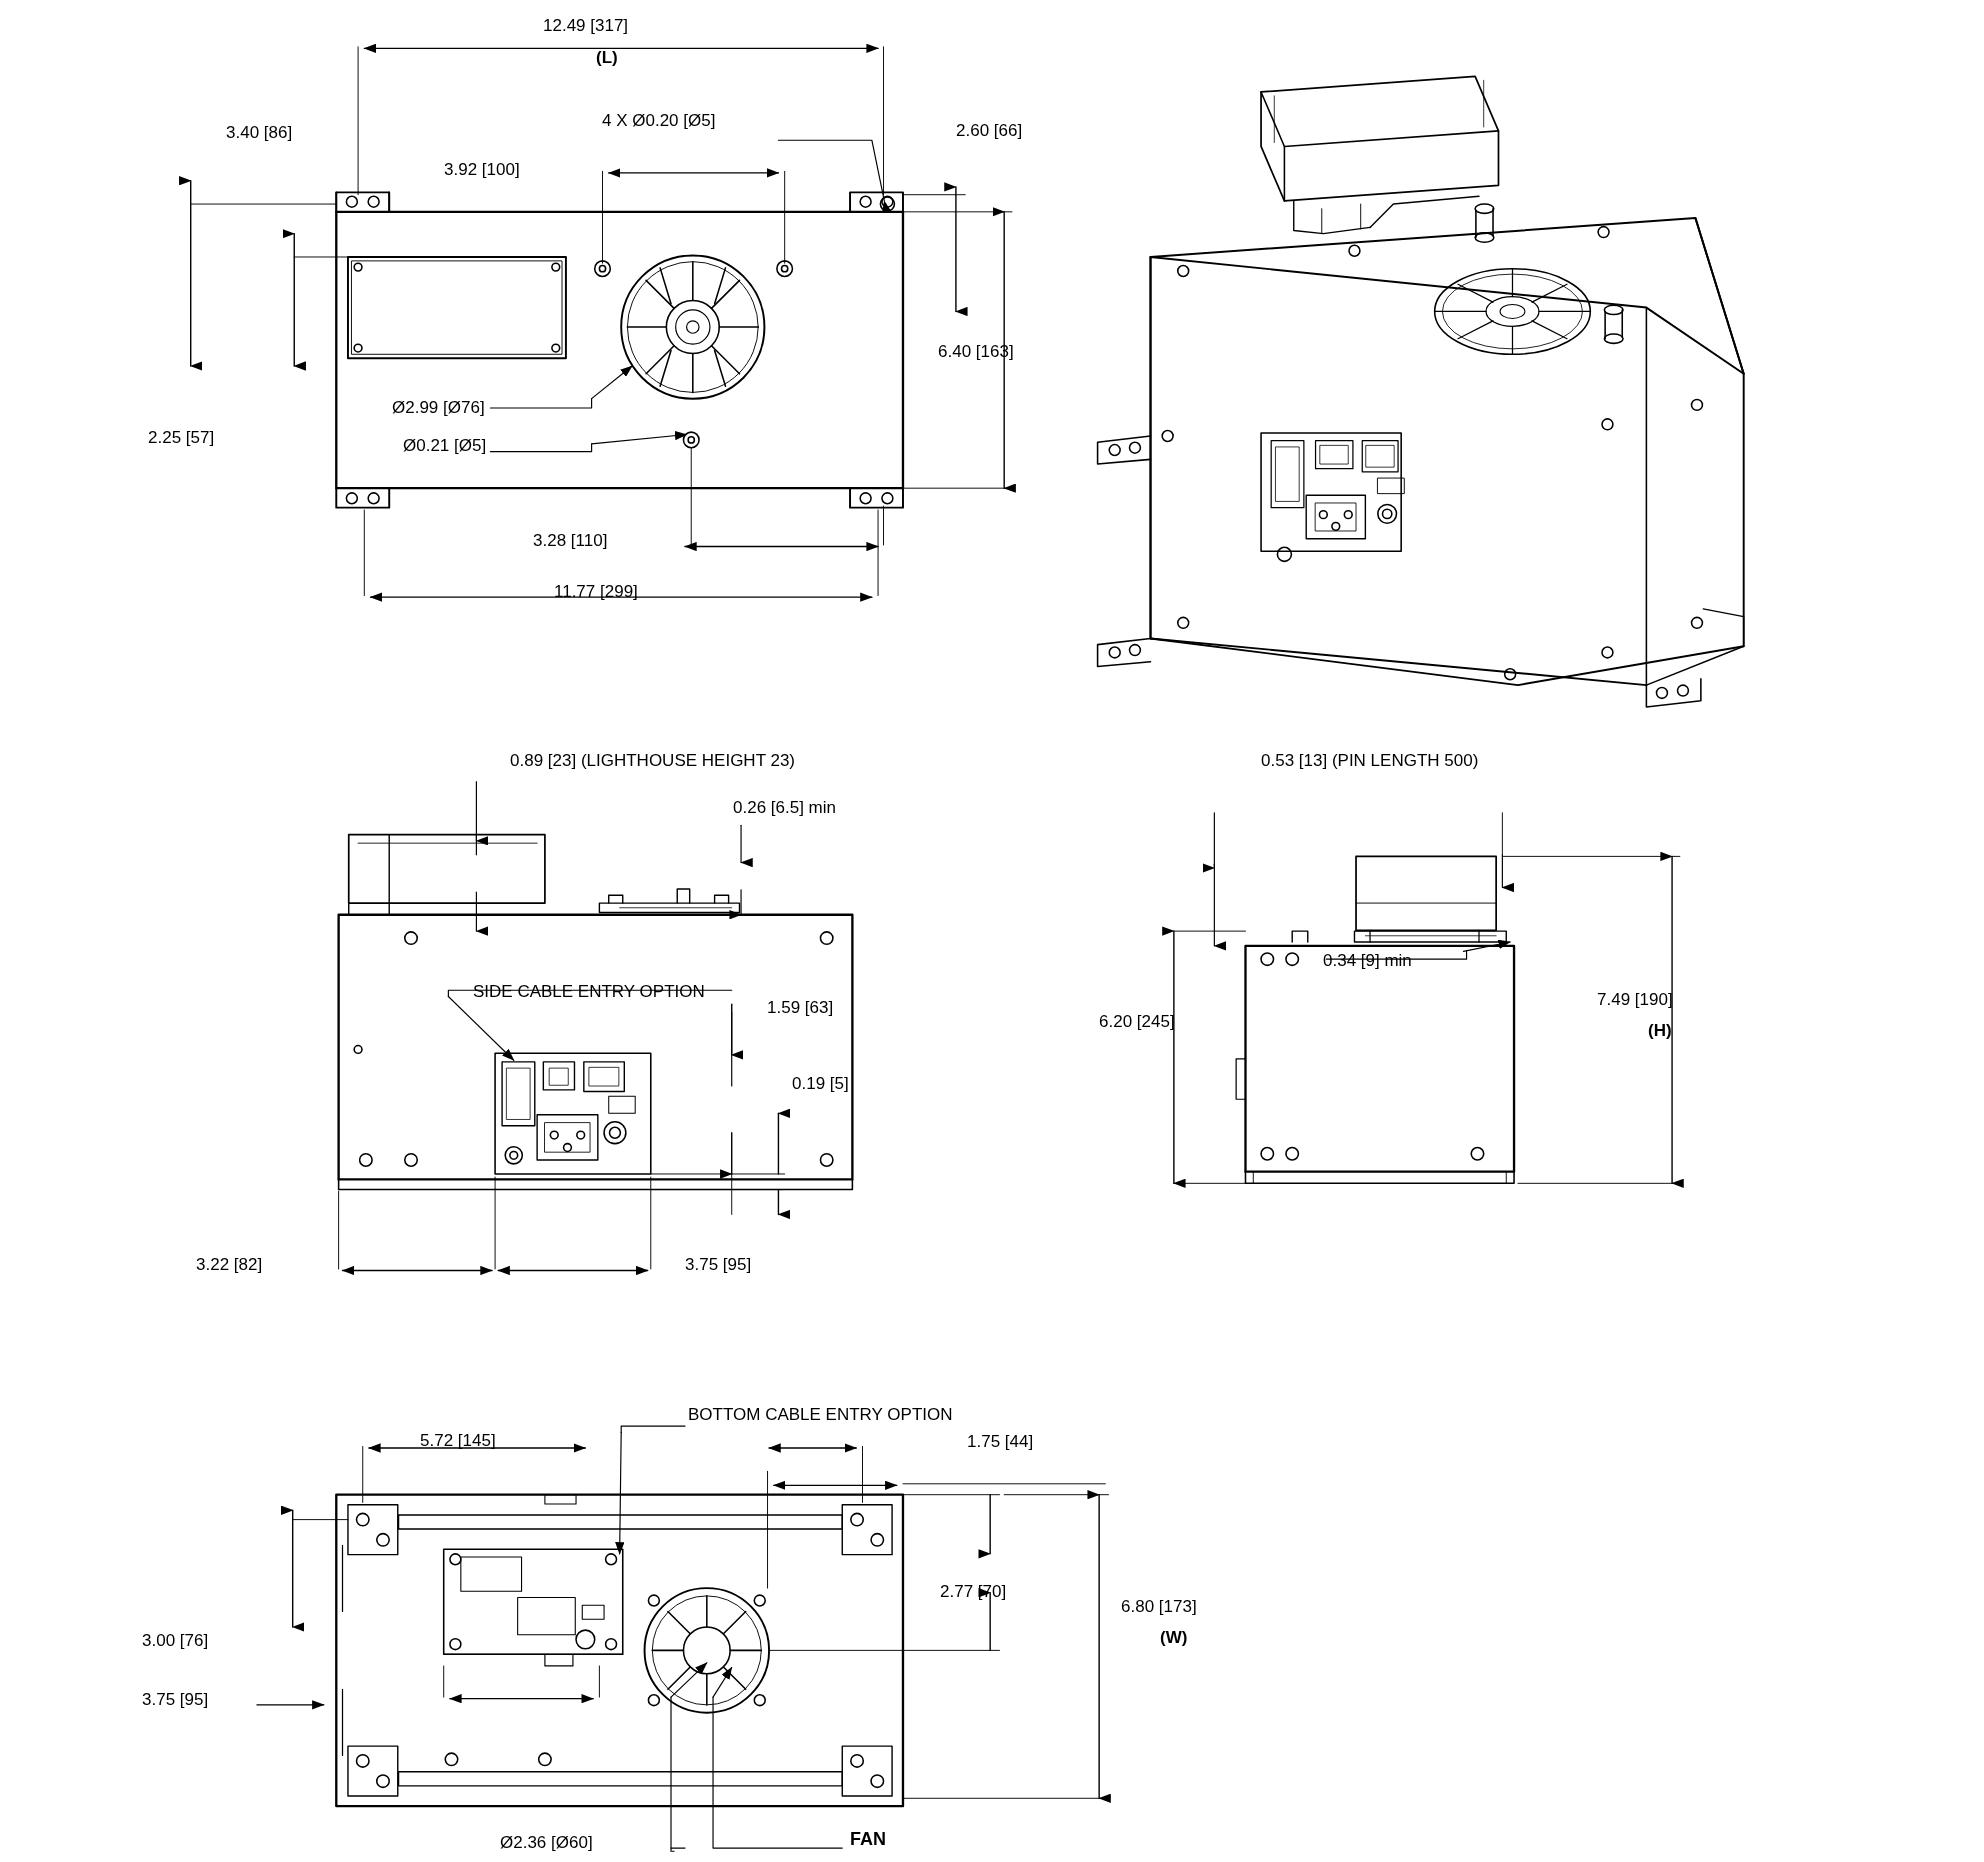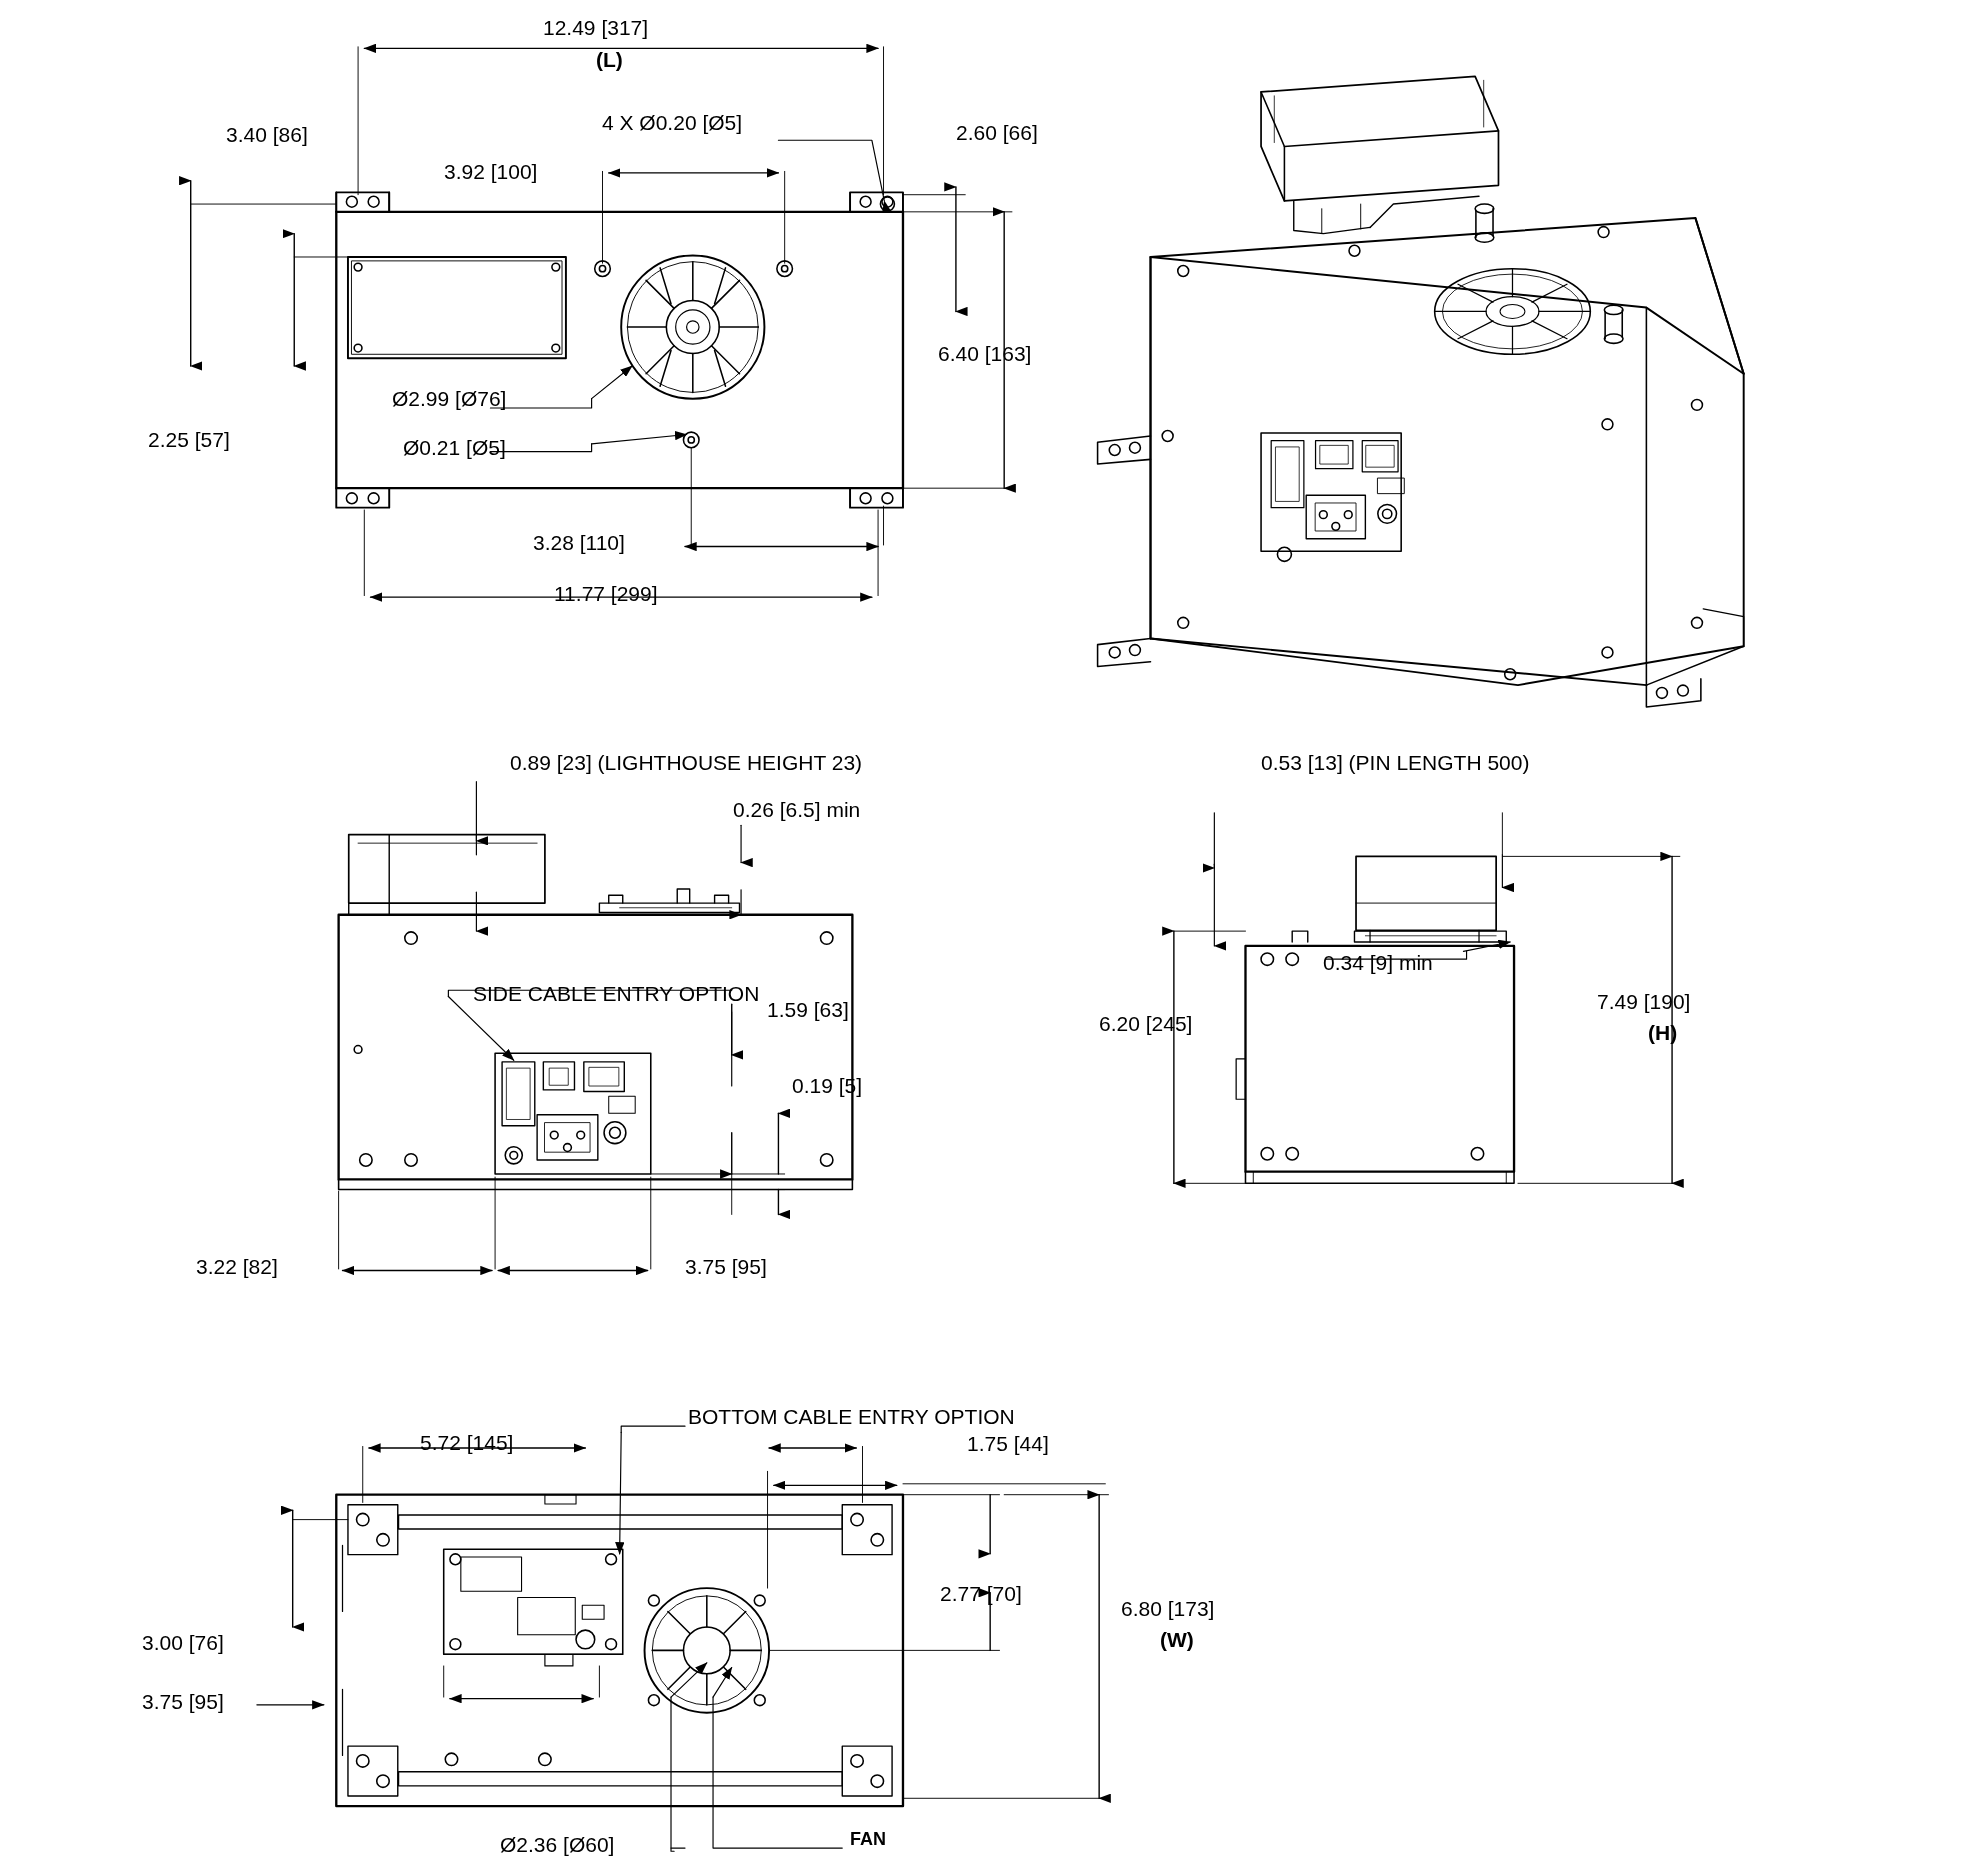--- a/index.html
+++ b/index.html
@@ -1,18 +1,18 @@
 <!DOCTYPE html>
 <html style="font-size:12.5px"><head>
 <meta charset="utf-8">
 <style>
   html,body{margin:0;padding:0;background:#ffffff;}
   body{width:1985px;height:1863px;position:relative;font-family:"Liberation Sans",sans-serif;color:#000;}
   .stage{position:absolute;left:0;top:0;width:1985px;height:1863px;}
-  .lbl{position:absolute;font-size:21px;line-height:1.15;white-space:nowrap;color:#000;}
+  .lbl{position:absolute;font-size:17px;line-height:1.15;white-space:nowrap;color:#000;}
   .lbl.b{font-weight:bold;}
   svg{position:absolute;left:0;top:0;overflow:visible;}
 </style>
 </head>
 <body>
 
 <div class="stage">
 
 <svg width="1985" height="1863" viewBox="0 0 2550 2393">
   <defs>
@@ -396,21 +396,21 @@
   </g>
 </svg>
 
 <div class="lbl" style="left:543px;top:15.6px;">12.49 [317]</div>
 <div class="lbl b" style="left:596px;top:48px;">(L)</div>
 <div class="lbl" style="left:602px;top:111px;">4 X Ø0.20 [Ø5]</div>
 <div class="lbl" style="left:226px;top:123px;">3.40 [86]</div>
 <div class="lbl" style="left:444px;top:160px;">3.92 [100]</div>
 <div class="lbl" style="left:956px;top:121px;">2.60 [66]</div>
 <div class="lbl" style="left:938px;top:342px;">6.40 [163]</div>
-<div class="lbl" style="left:392px;top:387px;">Ø2.99 [Ø76]</div>
+<div class="lbl" style="left:392px;top:398px;">Ø2.99 [Ø76]</div>
 <div class="lbl" style="left:403px;top:436px;text-align:center;">Ø0.21 [Ø5]</div>
 <div class="lbl" style="left:148px;top:428px;">2.25 [57]</div>
 <div class="lbl" style="left:533px;top:531px;">3.28 [110]</div>
 <div class="lbl" style="left:554px;top:582px;">11.77 [299]</div>
 
 <div class="lbl" style="left:510px;top:751px;">0.89 [23] (LIGHTHOUSE HEIGHT 23)</div>
 <div class="lbl" style="left:733px;top:798px;">0.26 [6.5] min</div>
 <div class="lbl" style="left:473px;top:982px;">SIDE CABLE ENTRY OPTION</div>
 <div class="lbl" style="left:767px;top:998px;">1.59 [63]</div>
 <div class="lbl" style="left:792px;top:1074px;">0.19 [5]</div>

